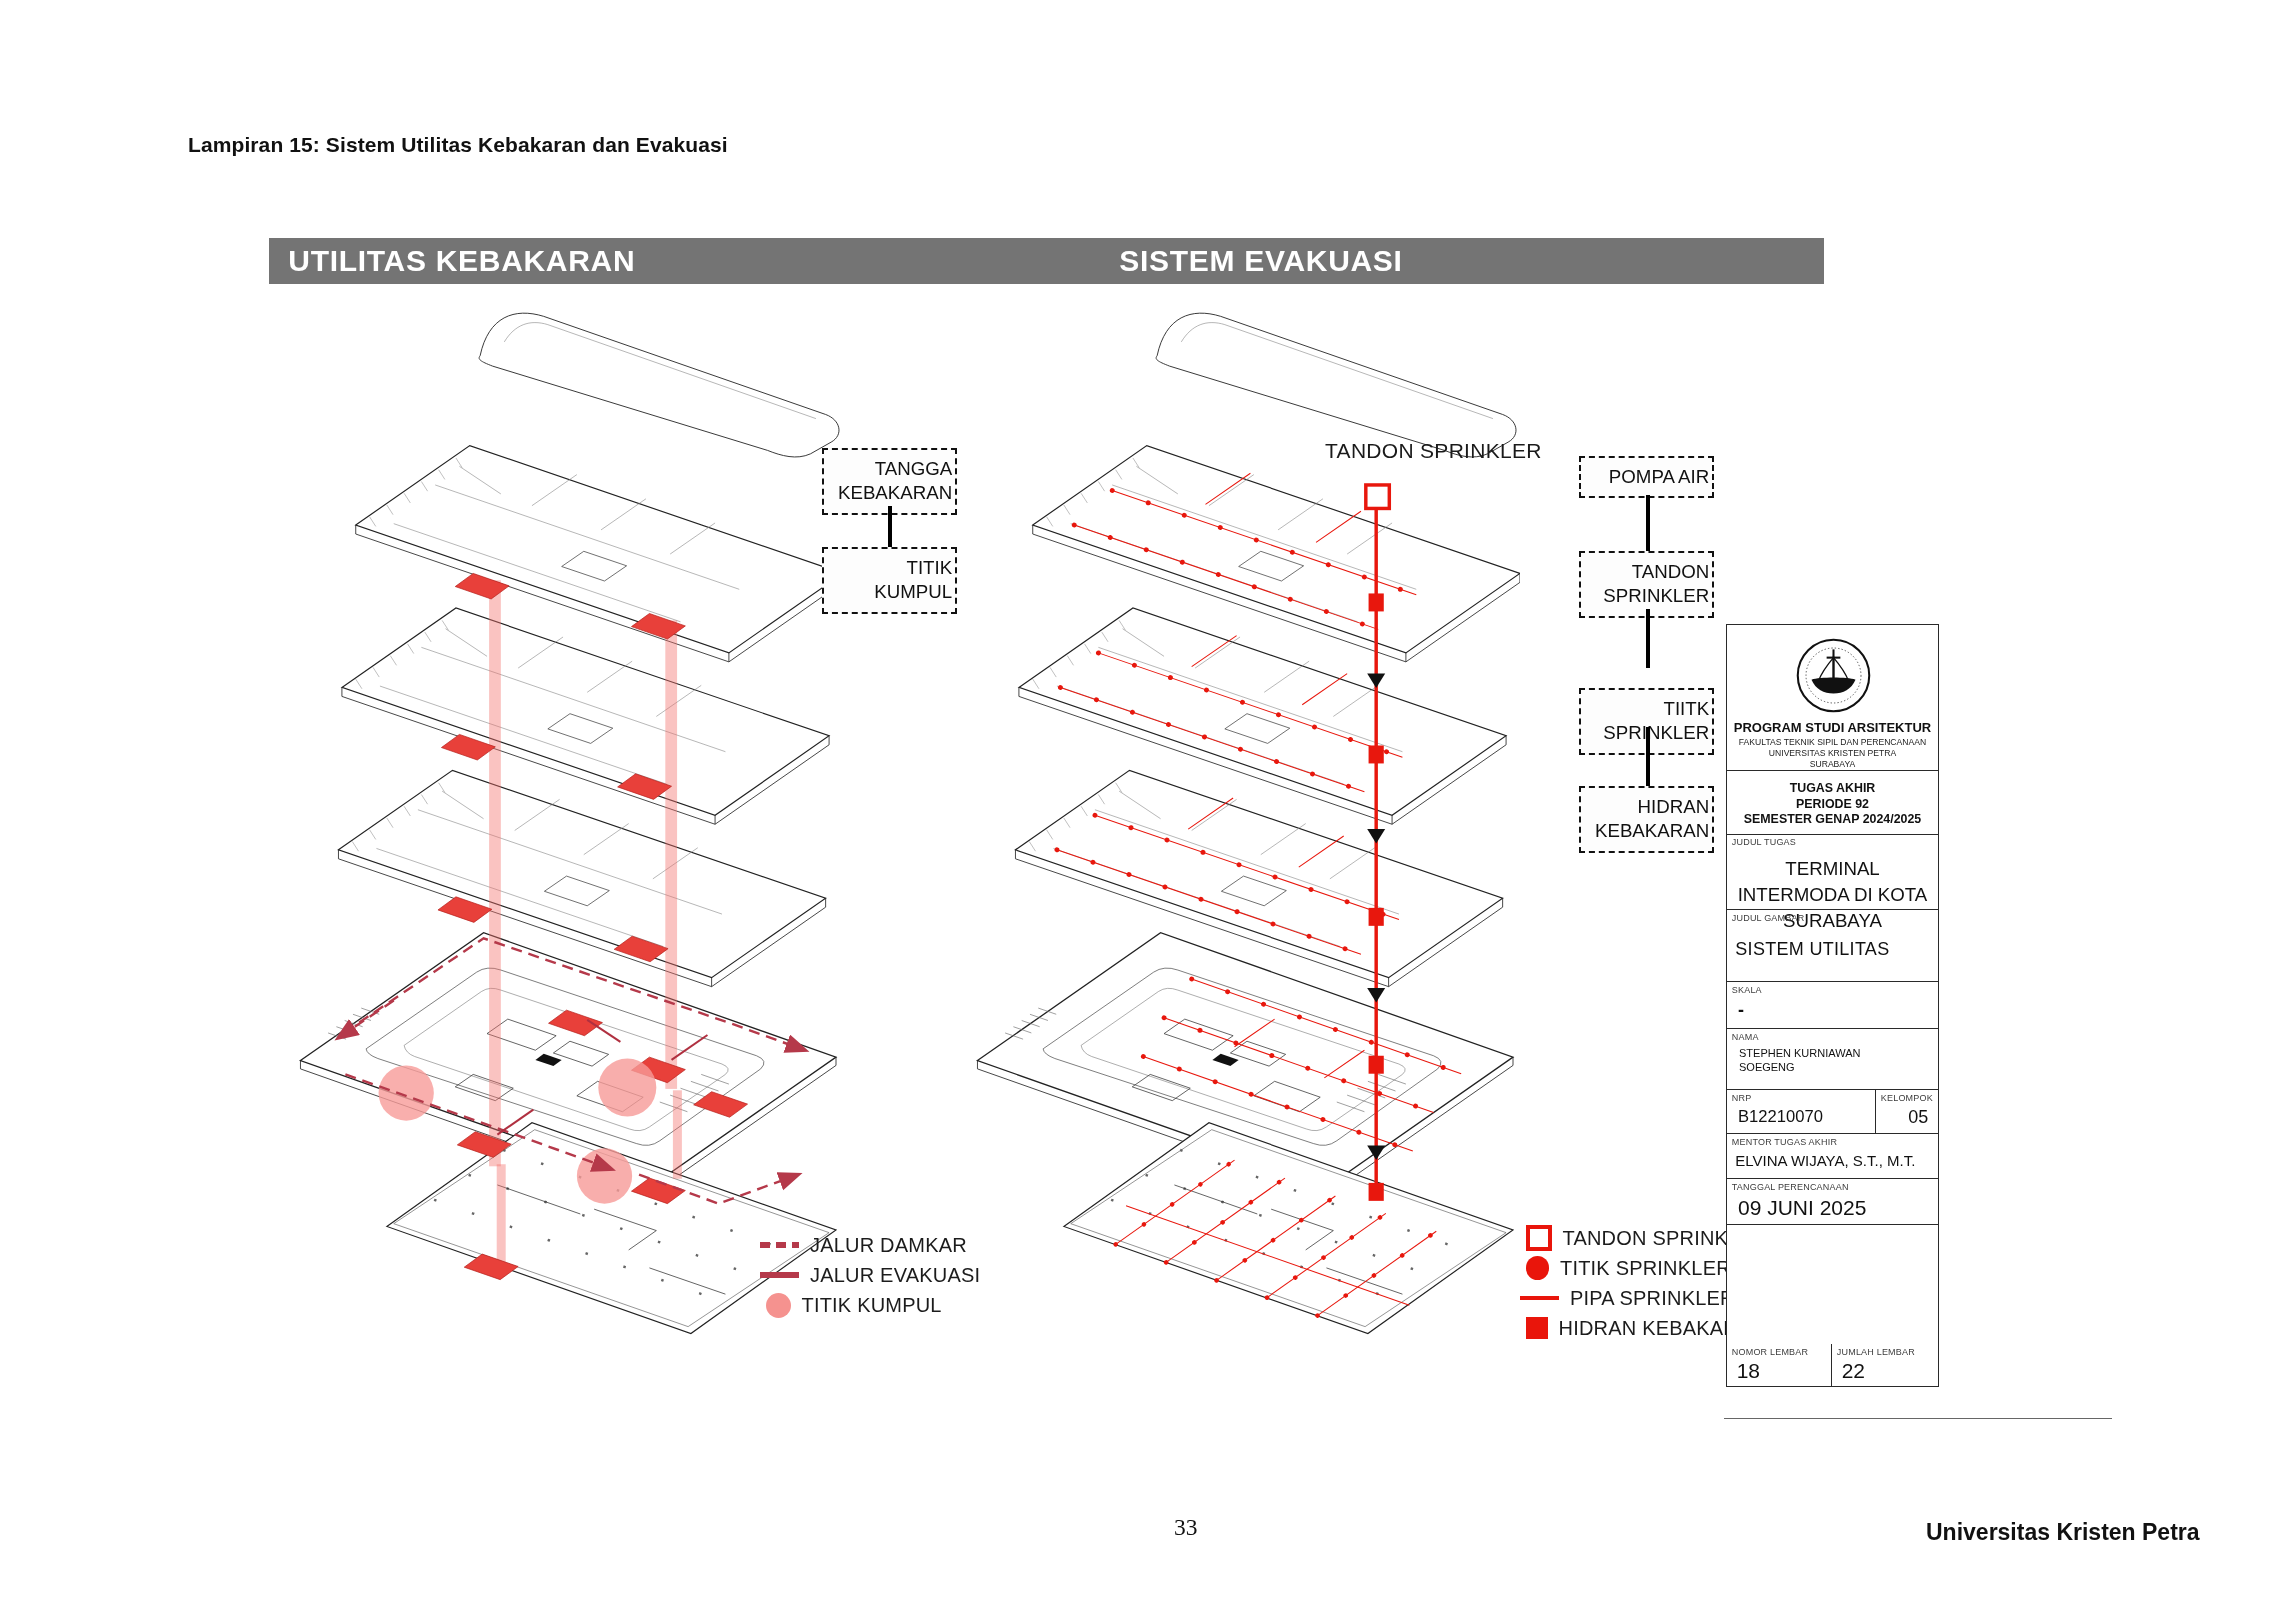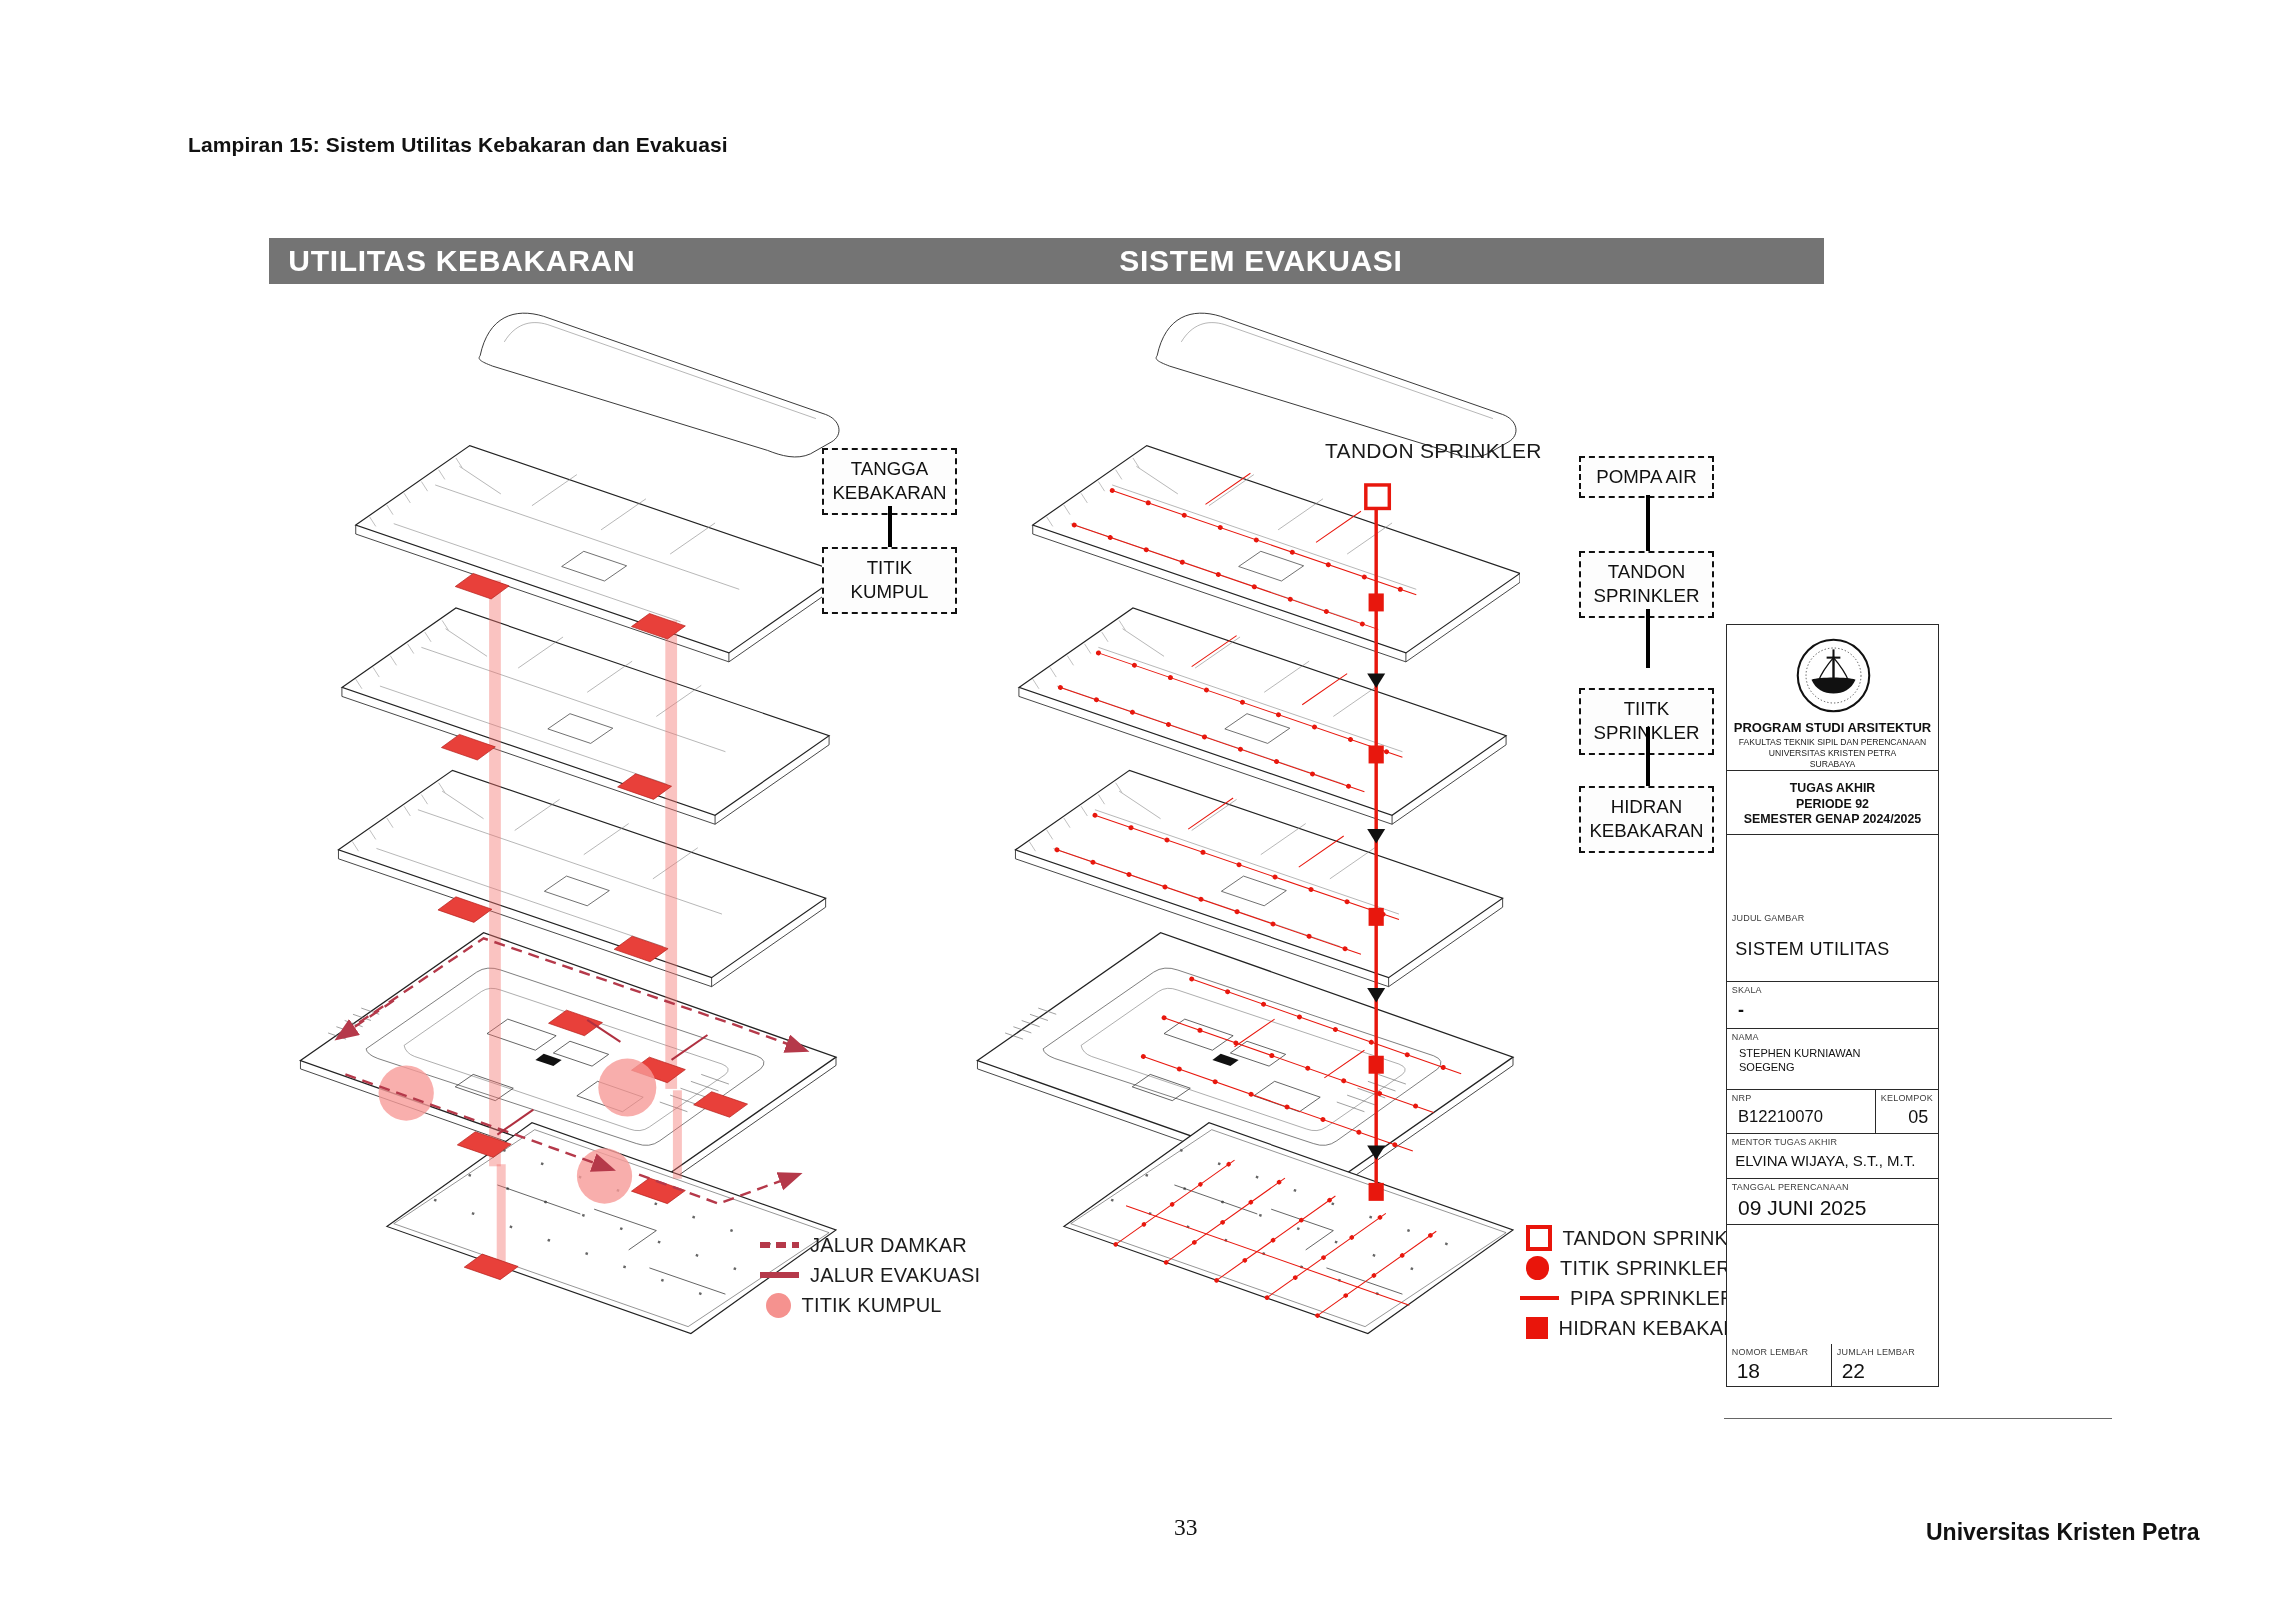--- a/index.html
+++ b/index.html
@@ -6,21 +6,21 @@
   body{width:2284px;height:1616px;background:#ffffff;position:relative;
        font-family:"Liberation Sans", sans-serif;color:#111;}
   .abs{position:absolute;}
   .heading{left:188px;top:133px;font-size:21px;font-weight:bold;letter-spacing:0.1px;}
   .bar{height:46px;background:#747474;color:#fff;font-size:30px;font-weight:bold;
        display:flex;align-items:center;padding-left:19.3px;letter-spacing:0.7px;box-sizing:border-box;}
   .bar-left{left:269px;top:238px;width:832px;}
   .bar-right{left:1100px;top:238px;width:724px;}
   .flowbox{width:135px;border:2.8px dashed #111;background:#fdfdfd;text-align:center;
            font-size:18.7px;line-height:1.3;padding:7px 2.8px;box-sizing:border-box;}
-  .flowbox span{display:block;}
+  .flowbox span{display:block;text-align:right;}
   .vconn{width:3.5px;background:#000;}
   .float-label{font-size:21px;color:#1a1a1a;letter-spacing:0.3px;}
   .legend{display:flex;flex-direction:column;}
   .legend-row{display:flex;align-items:center;height:30px;}
   .legend-row .lab{font-size:20px;margin-left:11px;color:#1c1c1c;letter-spacing:0.2px;}
   .sw{flex:0 0 auto;}
   .sw-dash{width:39px;height:5.5px;background:repeating-linear-gradient(90deg,#b5394a 0 10.4px,transparent 10.4px 16px);}
   .sw-solid{width:39px;height:5.5px;background:#b5394a;}
   .sw-circle-pink{width:25px;height:25px;border-radius:50%;background:#f5928f;margin-left:5.5px;}
   .sw-sq-outline{width:18px;height:18px;border:4.1px solid #e9150b;margin-left:5.5px;}
@@ -305,20 +305,24 @@
     <div class="tb-inst-sub" style="top:123px">UNIVERSITAS KRISTEN PETRA</div>
     <div class="tb-inst-sub" style="top:134px">SURABAYA</div>
   </div>
 
   <div class="tb-row" style="top:146px;height:64px">
     <div class="tb-proj" style="top:9.7px">TUGAS AKHIR</div>
     <div class="tb-proj" style="top:25.6px">PERIODE 92</div>
     <div class="tb-proj" style="top:41px">SEMESTER GENAP 2024/2025</div>
   </div>
 
+  <div class="tb-row" style="top:209px;height:76px">
+    <div class="tb-label">JUDUL TUGAS</div>
+    <div class="abs tb-center" style="left:5.5px;right:5.5px;top:22px;font-size:18.7px;line-height:1.4">TERMINAL INTERMODA DI KOTA SURABAYA</div>
+  </div>
 
   <div class="tb-row" style="top:285px;height:72px">
     <div class="tb-label">JUDUL GAMBAR</div>
     <div class="abs" style="left:8.3px;top:29px;font-size:18px;letter-spacing:0.3px">SISTEM UTILITAS</div>
   </div>
 
   <div class="tb-row" style="top:357px;height:47px">
     <div class="tb-label">SKALA</div>
     <div class="abs" style="left:11px;top:18px;font-size:18px;font-weight:bold">-</div>
   </div>

